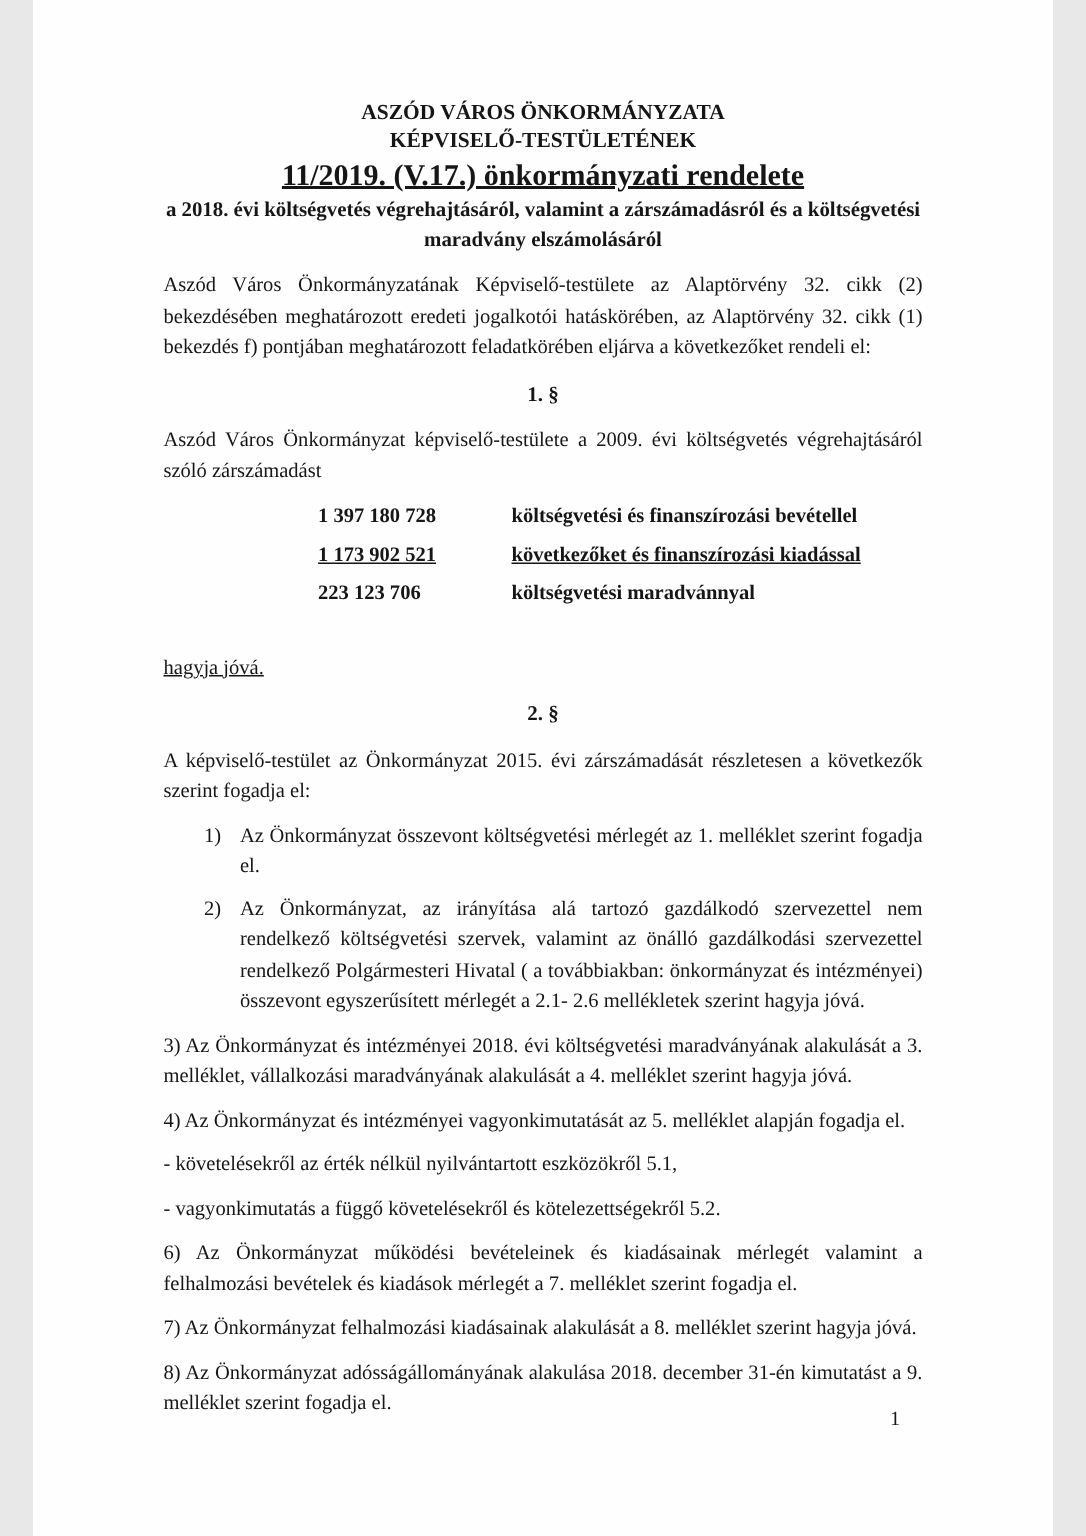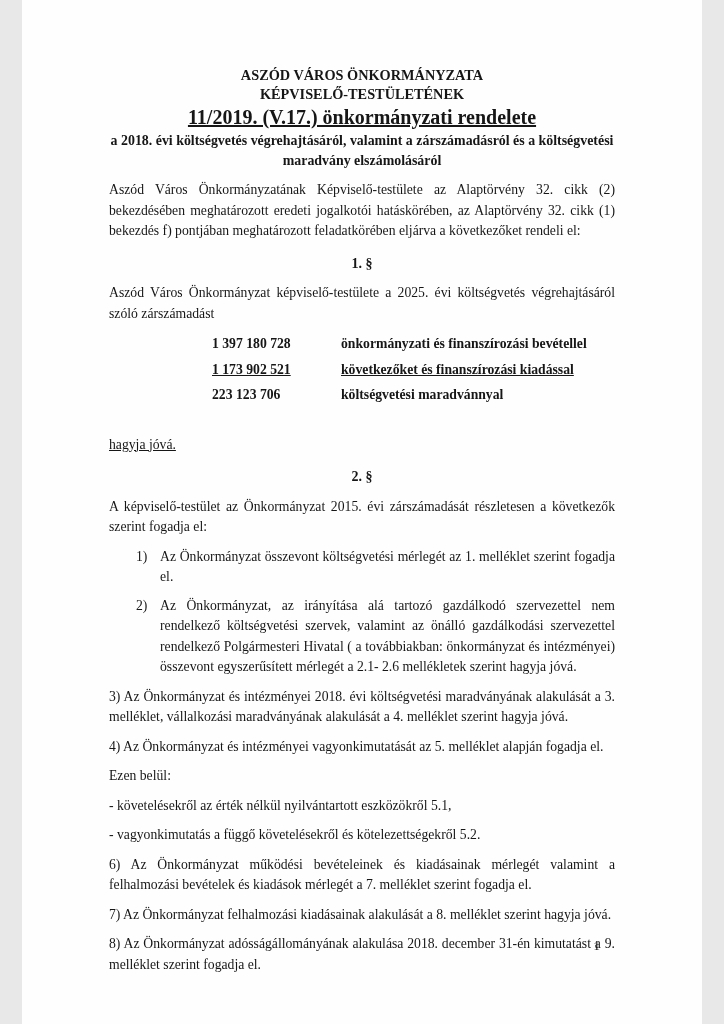--- a/index.html
+++ b/index.html
@@ -82,24 +82,24 @@
     <div class="hdr-line">ASZÓD VÁROS ÖNKORMÁNYZATA</div>
     <div class="hdr-line">KÉPVISELŐ-TESTÜLETÉNEK</div>
     <div class="decree-title">11/2019. (V.17.) önkormányzati rendelete</div>
     <div class="decree-subtitle">a 2018. évi költségvetés végrehajtásáról, valamint a zárszámadásról és a költségvetési maradvány elszámolásáról</div>
   </div>
 
   <p class="para preamble">Aszód Város Önkormányzatának Képviselő-testülete az Alaptörvény 32. cikk (2) bekezdésében meghatározott eredeti jogalkotói hatáskörében, az Alaptörvény 32. cikk (1) bekezdés f) pontjában meghatározott feladatkörében eljárva a következőket rendeli el:</p>
 
   <div class="sec-head">1. §</div>
 
-  <p class="para">Aszód Város Önkormányzat képviselő-testülete a 2025. évi költségvetés végrehajtásáról szóló zárszámadást</p>
+  <p class="para">Aszód Város Önkormányzat képviselő-testülete a 2009. évi költségvetés végrehajtásáról szóló zárszámadást</p>
 
   <div class="amounts">
-    <div class="amount"><span class="val">1 397 180 728</span><span class="lbl">önkormányzati és finanszírozási bevétellel</span></div>
+    <div class="amount"><span class="val">1 397 180 728</span><span class="lbl">költségvetési és finanszírozási bevétellel</span></div>
     <div class="amount u"><span class="val">1 173 902 521</span><span class="lbl">következőket és finanszírozási kiadással</span></div>
     <div class="amount"><span class="val">223 123 706</span><span class="lbl">költségvetési maradvánnyal</span></div>
   </div>
 
   <p class="closing">hagyja jóvá.</p>
 
   <div class="sec-head">2. §</div>
 
   <p class="para">A képviselő-testület az Önkormányzat 2015. évi zárszámadását részletesen a következők szerint fogadja el:</p>
 
@@ -108,21 +108,20 @@
     <span class="li-text">Az Önkormányzat összevont költségvetési mérlegét az 1. melléklet szerint fogadja el.</span>
   </div>
 
   <div class="li">
     <span class="num">2)</span>
     <span class="li-text">Az Önkormányzat, az irányítása alá tartozó gazdálkodó szervezettel nem rendelkező költségvetési szervek, valamint az önálló gazdálkodási szervezettel rendelkező Polgármesteri Hivatal ( a továbbiakban: önkormányzat és intézményei) összevont egyszerűsített mérlegét a 2.1- 2.6 mellékletek szerint hagyja jóvá.</span>
   </div>
 
   <p class="para">3) Az Önkormányzat és intézményei 2018. évi költségvetési maradványának alakulását a 3. melléklet, vállalkozási maradványának alakulását a 4. melléklet szerint hagyja jóvá.</p>
   <p class="para">4) Az Önkormányzat és intézményei vagyonkimutatását az 5. melléklet alapján fogadja el.</p>
-  <p class="para">Ezen belül:</p>
   <p class="para">- követelésekről az érték nélkül nyilvántartott eszközökről 5.1,</p>
   <p class="para">- vagyonkimutatás a függő követelésekről és kötelezettségekről 5.2.</p>
   <p class="para">6) Az Önkormányzat működési bevételeinek és kiadásainak mérlegét valamint a felhalmozási bevételek és kiadások mérlegét a 7. melléklet szerint fogadja el.</p>
   <p class="para">7) Az Önkormányzat felhalmozási kiadásainak alakulását a 8. melléklet szerint hagyja jóvá.</p>
   <p class="para">8) Az Önkormányzat adósságállományának alakulása 2018. december 31-én kimutatást a 9. melléklet szerint fogadja el.</p>
 
   <div class="page-number">1</div>
 
 </div>
 

